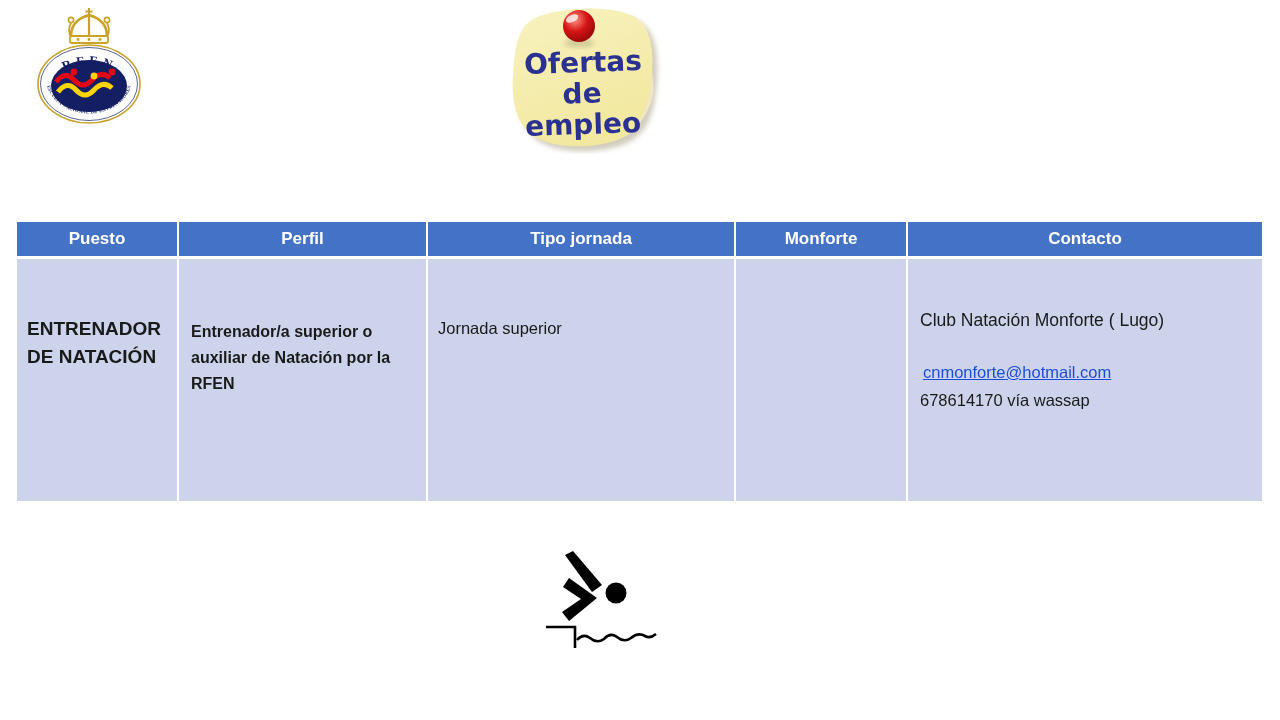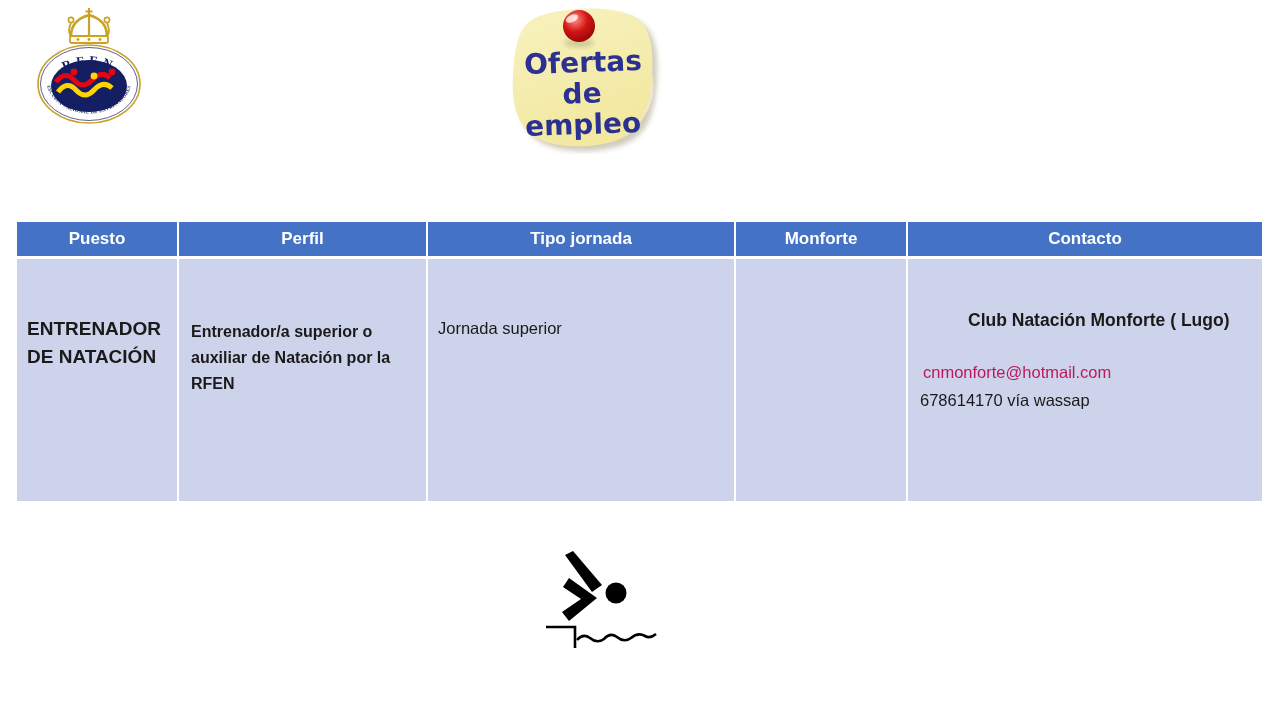--- a/index.html
+++ b/index.html
@@ -19,23 +19,23 @@
     background:#4472c4;color:#ffffff;font-weight:bold;font-size:17px;
     height:34px;line-height:34px;text-align:center;white-space:nowrap;overflow:hidden;
   }
   .tbody{margin-top:3px;}
   .tbody .cell{background:#cdd3ea;height:242px;box-sizing:border-box;overflow:hidden;}
   .cell-puesto{padding:56px 8px 0 10px;font-weight:bold;font-size:19px;line-height:28px;}
   .cell-perfil{padding:60px 18px 0 12px;font-weight:bold;font-size:16px;line-height:26px;}
   .cell-jornada{padding:58px 12px 0 10px;font-size:16.5px;line-height:22px;}
   .cell-jornada .para2{margin-top:30px;}
   .cell-contacto{padding:50px 10px 0 12px;font-size:16.5px;line-height:22px;}
-  .club-name{font-weight:bold;font-size:17.5px;margin-left:48px;}
+  .club-name{font-weight:normal;font-size:17.5px;}
   .email-line{margin-top:30px;padding-left:3px;}
-  .email-link{color:#be185d;cursor:pointer;}
+  .email-link{color:#1d4ed8;text-decoration:underline;cursor:pointer;}
   .phone-line{margin-top:6px;}
   
   .swimmer{position:absolute;left:538px;top:548px;width:125px;height:105px;}
 </style>
 </head>
 <body>
 
 <div class="slide">
 
   <svg class="logo" viewBox="0 0 110 118">

